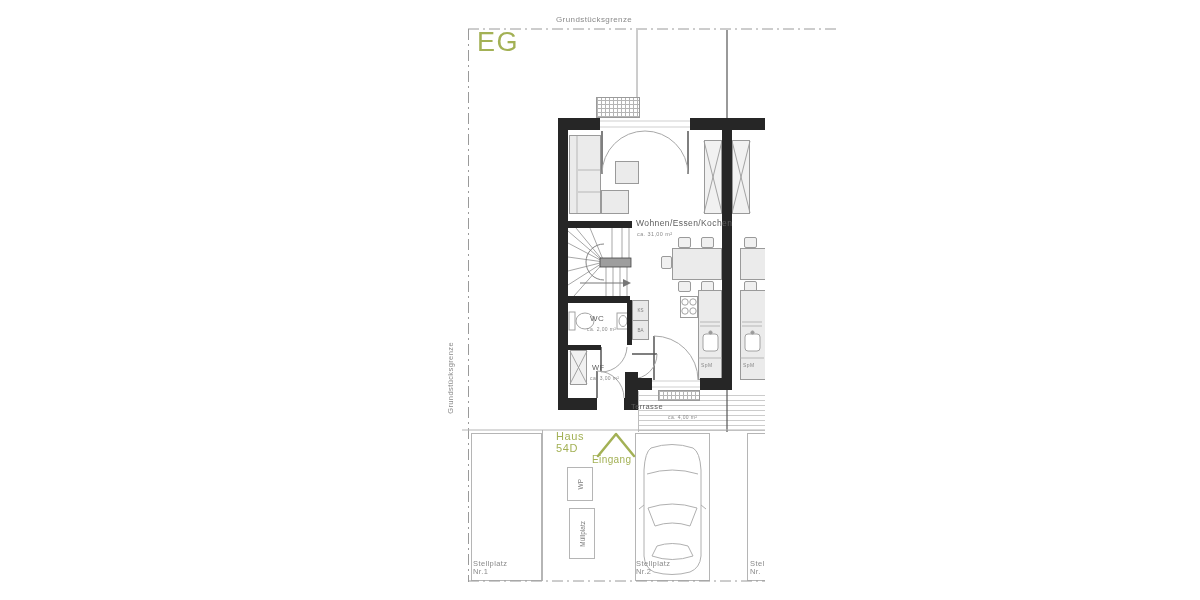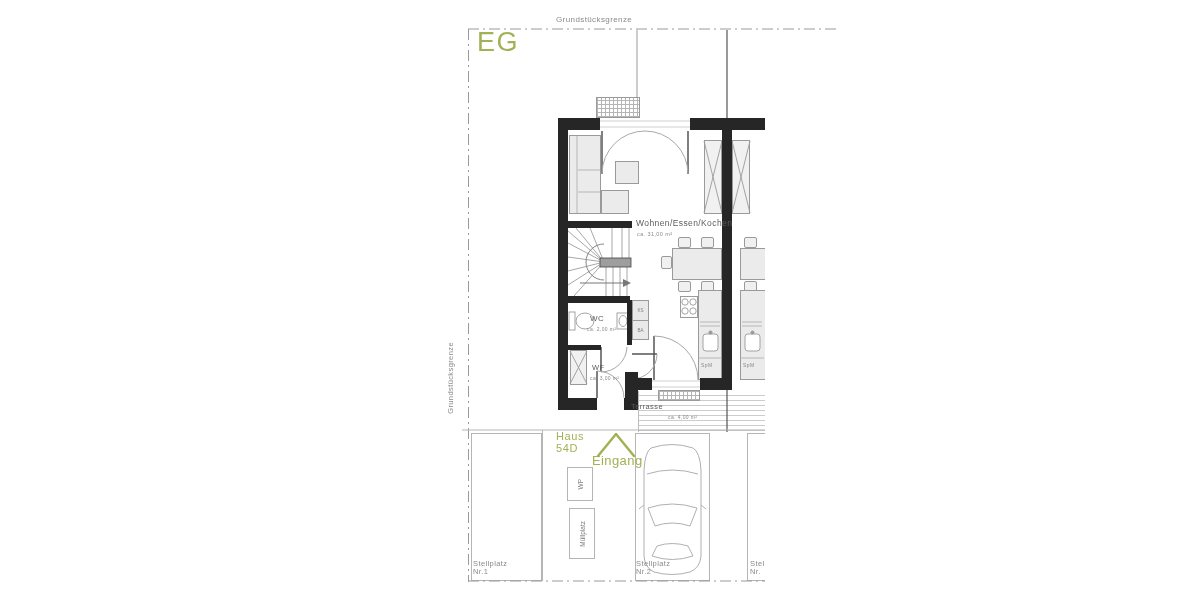--- a/index.html
+++ b/index.html
@@ -196,21 +196,21 @@
   <div class="t" style="left:631px;top:403px;font-size:7.5px;color:#5d5d5d;">Terrasse</div>
   <div class="t" style="left:668px;top:415px;font-size:5px;">ca. 4,00 m²</div>
 
   <div class="t" style="left:701px;top:363px;font-size:5px;">SpM</div>
   <div class="t" style="left:743px;top:363px;font-size:5px;">SpM</div>
 
   <div class="t green" style="left:556px;top:430px;font-size:11px;letter-spacing:.6px;">
     <div>Haus</div>
     <div>54D</div>
   </div>
-  <div class="t green" style="left:592px;top:454px;font-size:13px;">Eingang</div>
+  <div class="t green" style="left:592px;top:454px;font-size:10px;">Eingang</div>
 
   <div class="t" style="left:473px;top:560px;font-size:7.5px;">
     <div>Stellplatz</div>
     <div>Nr.1</div>
   </div>
   <div class="t" style="left:636px;top:560px;font-size:7.5px;">
     <div>Stellplatz</div>
     <div>Nr.2</div>
   </div>
   <div class="clip" style="left:750px;top:560px;width:15px;height:22px;">

